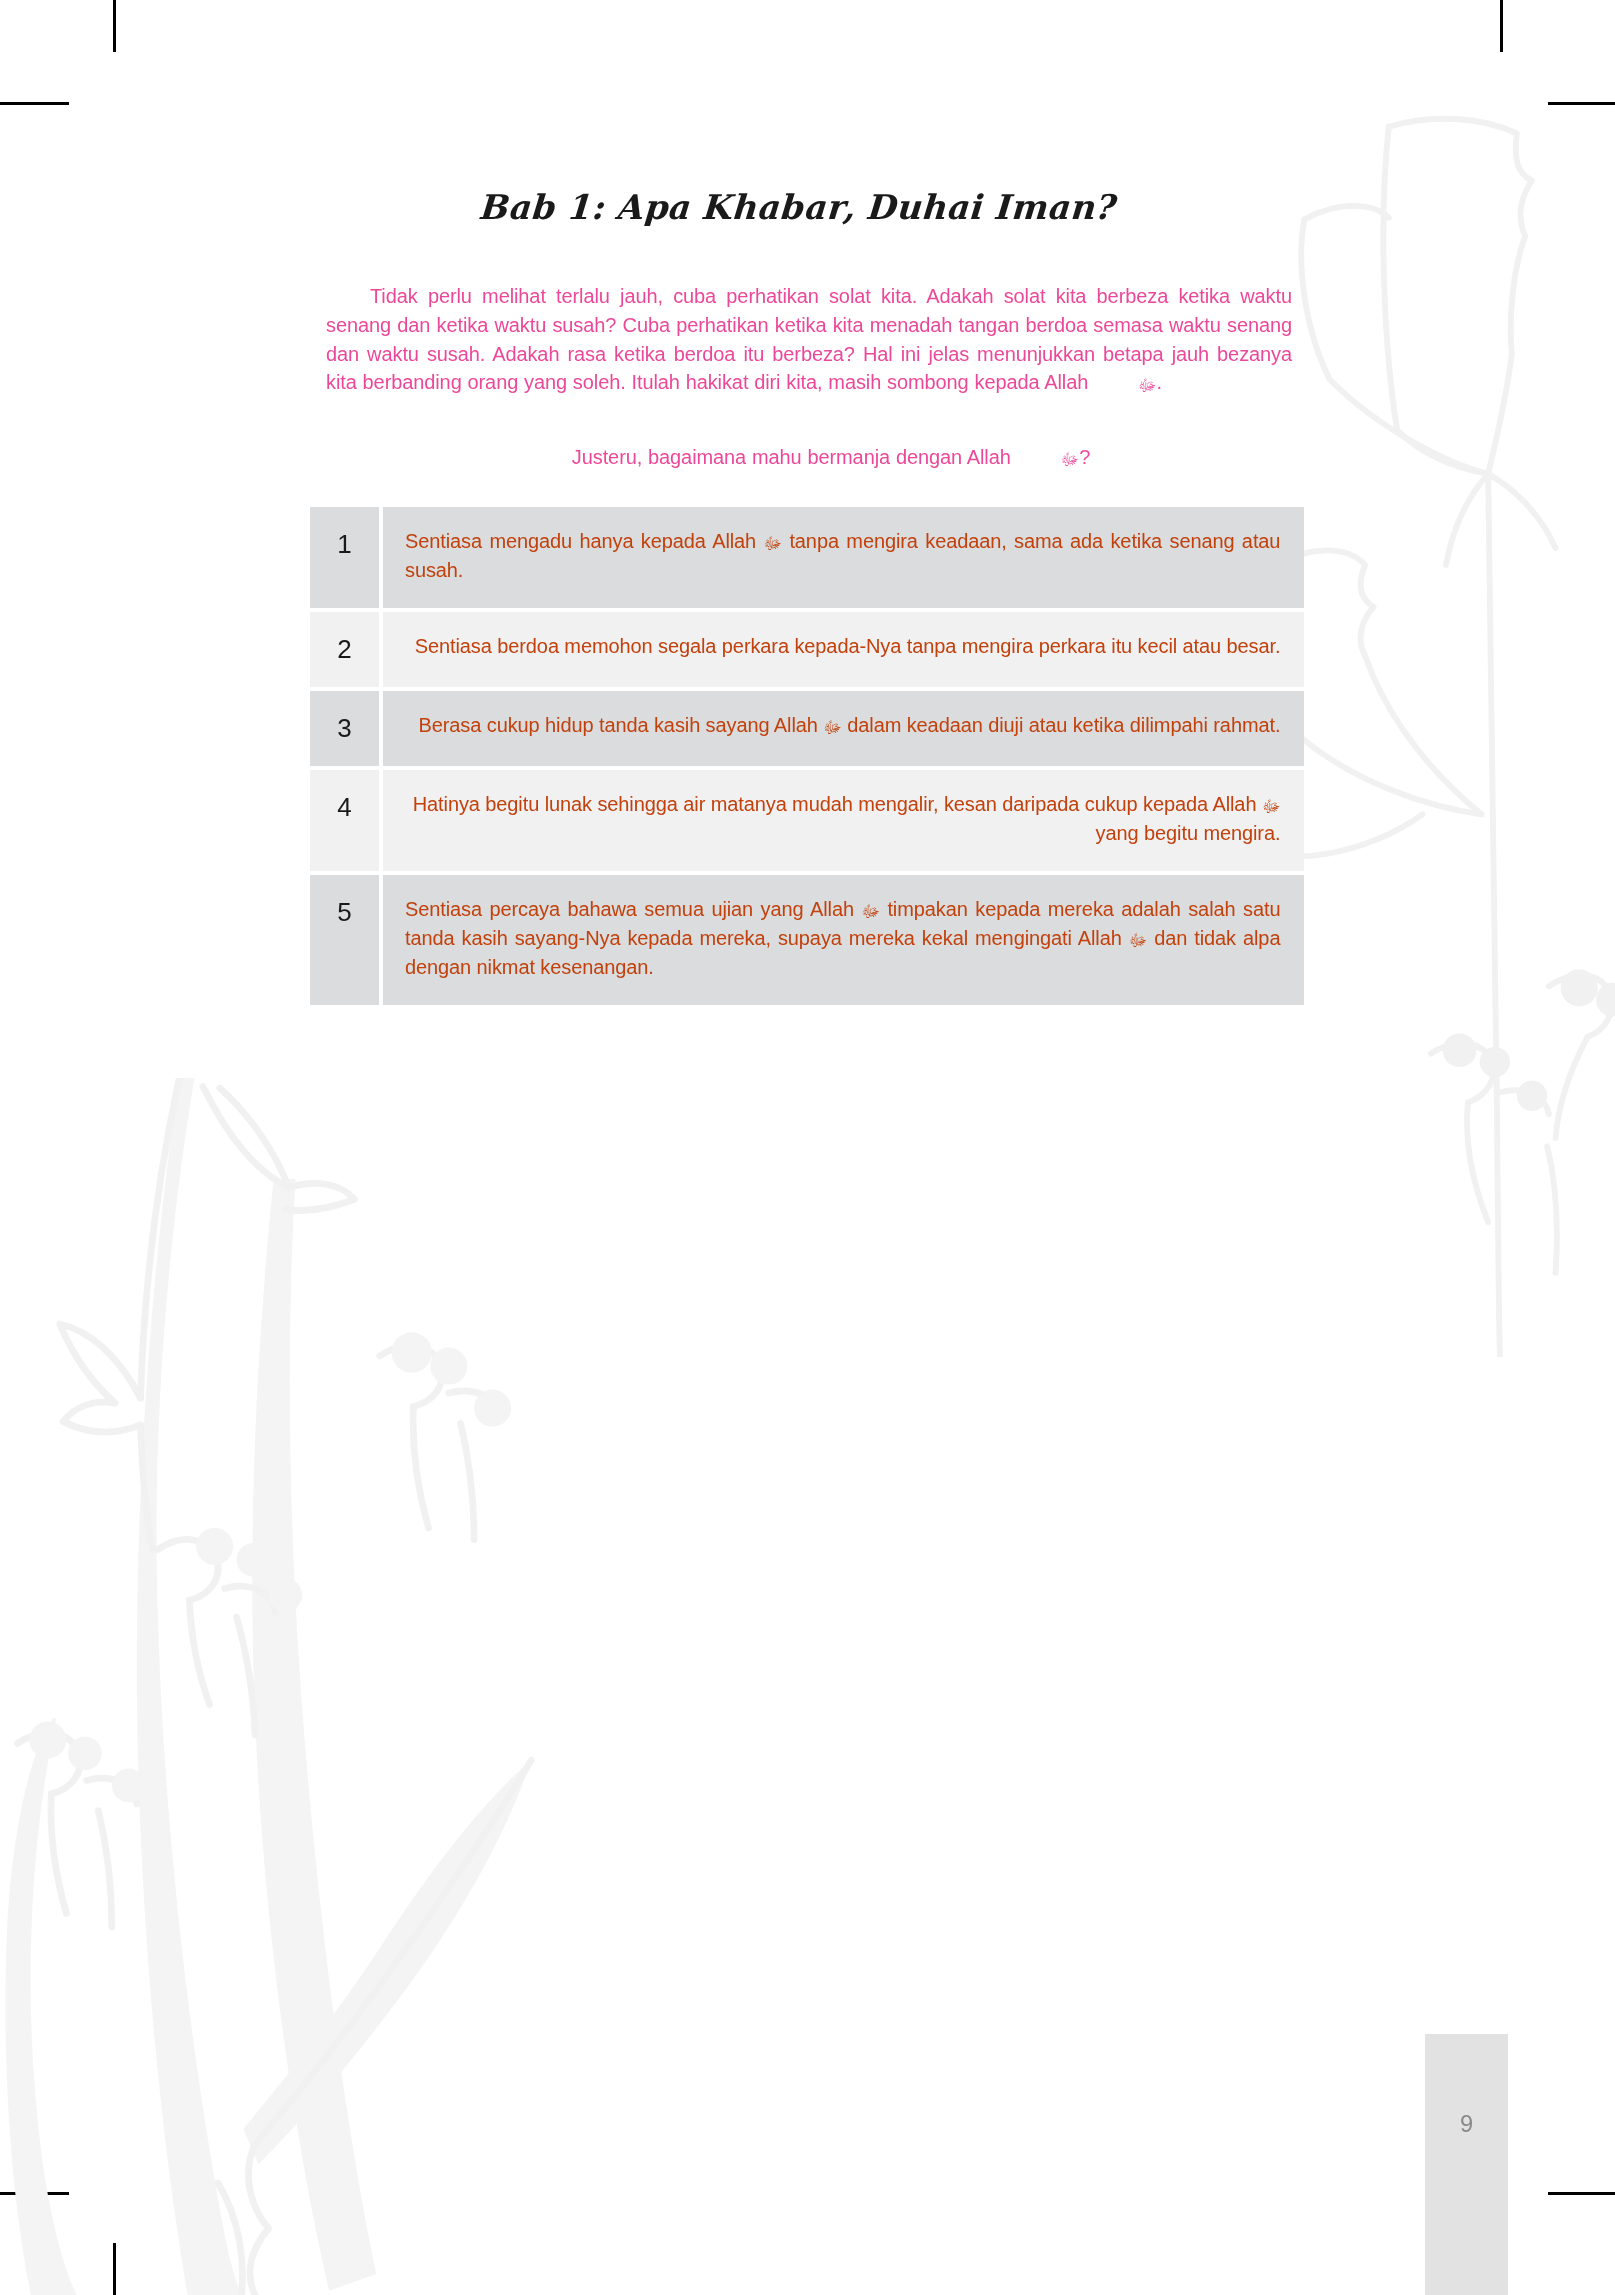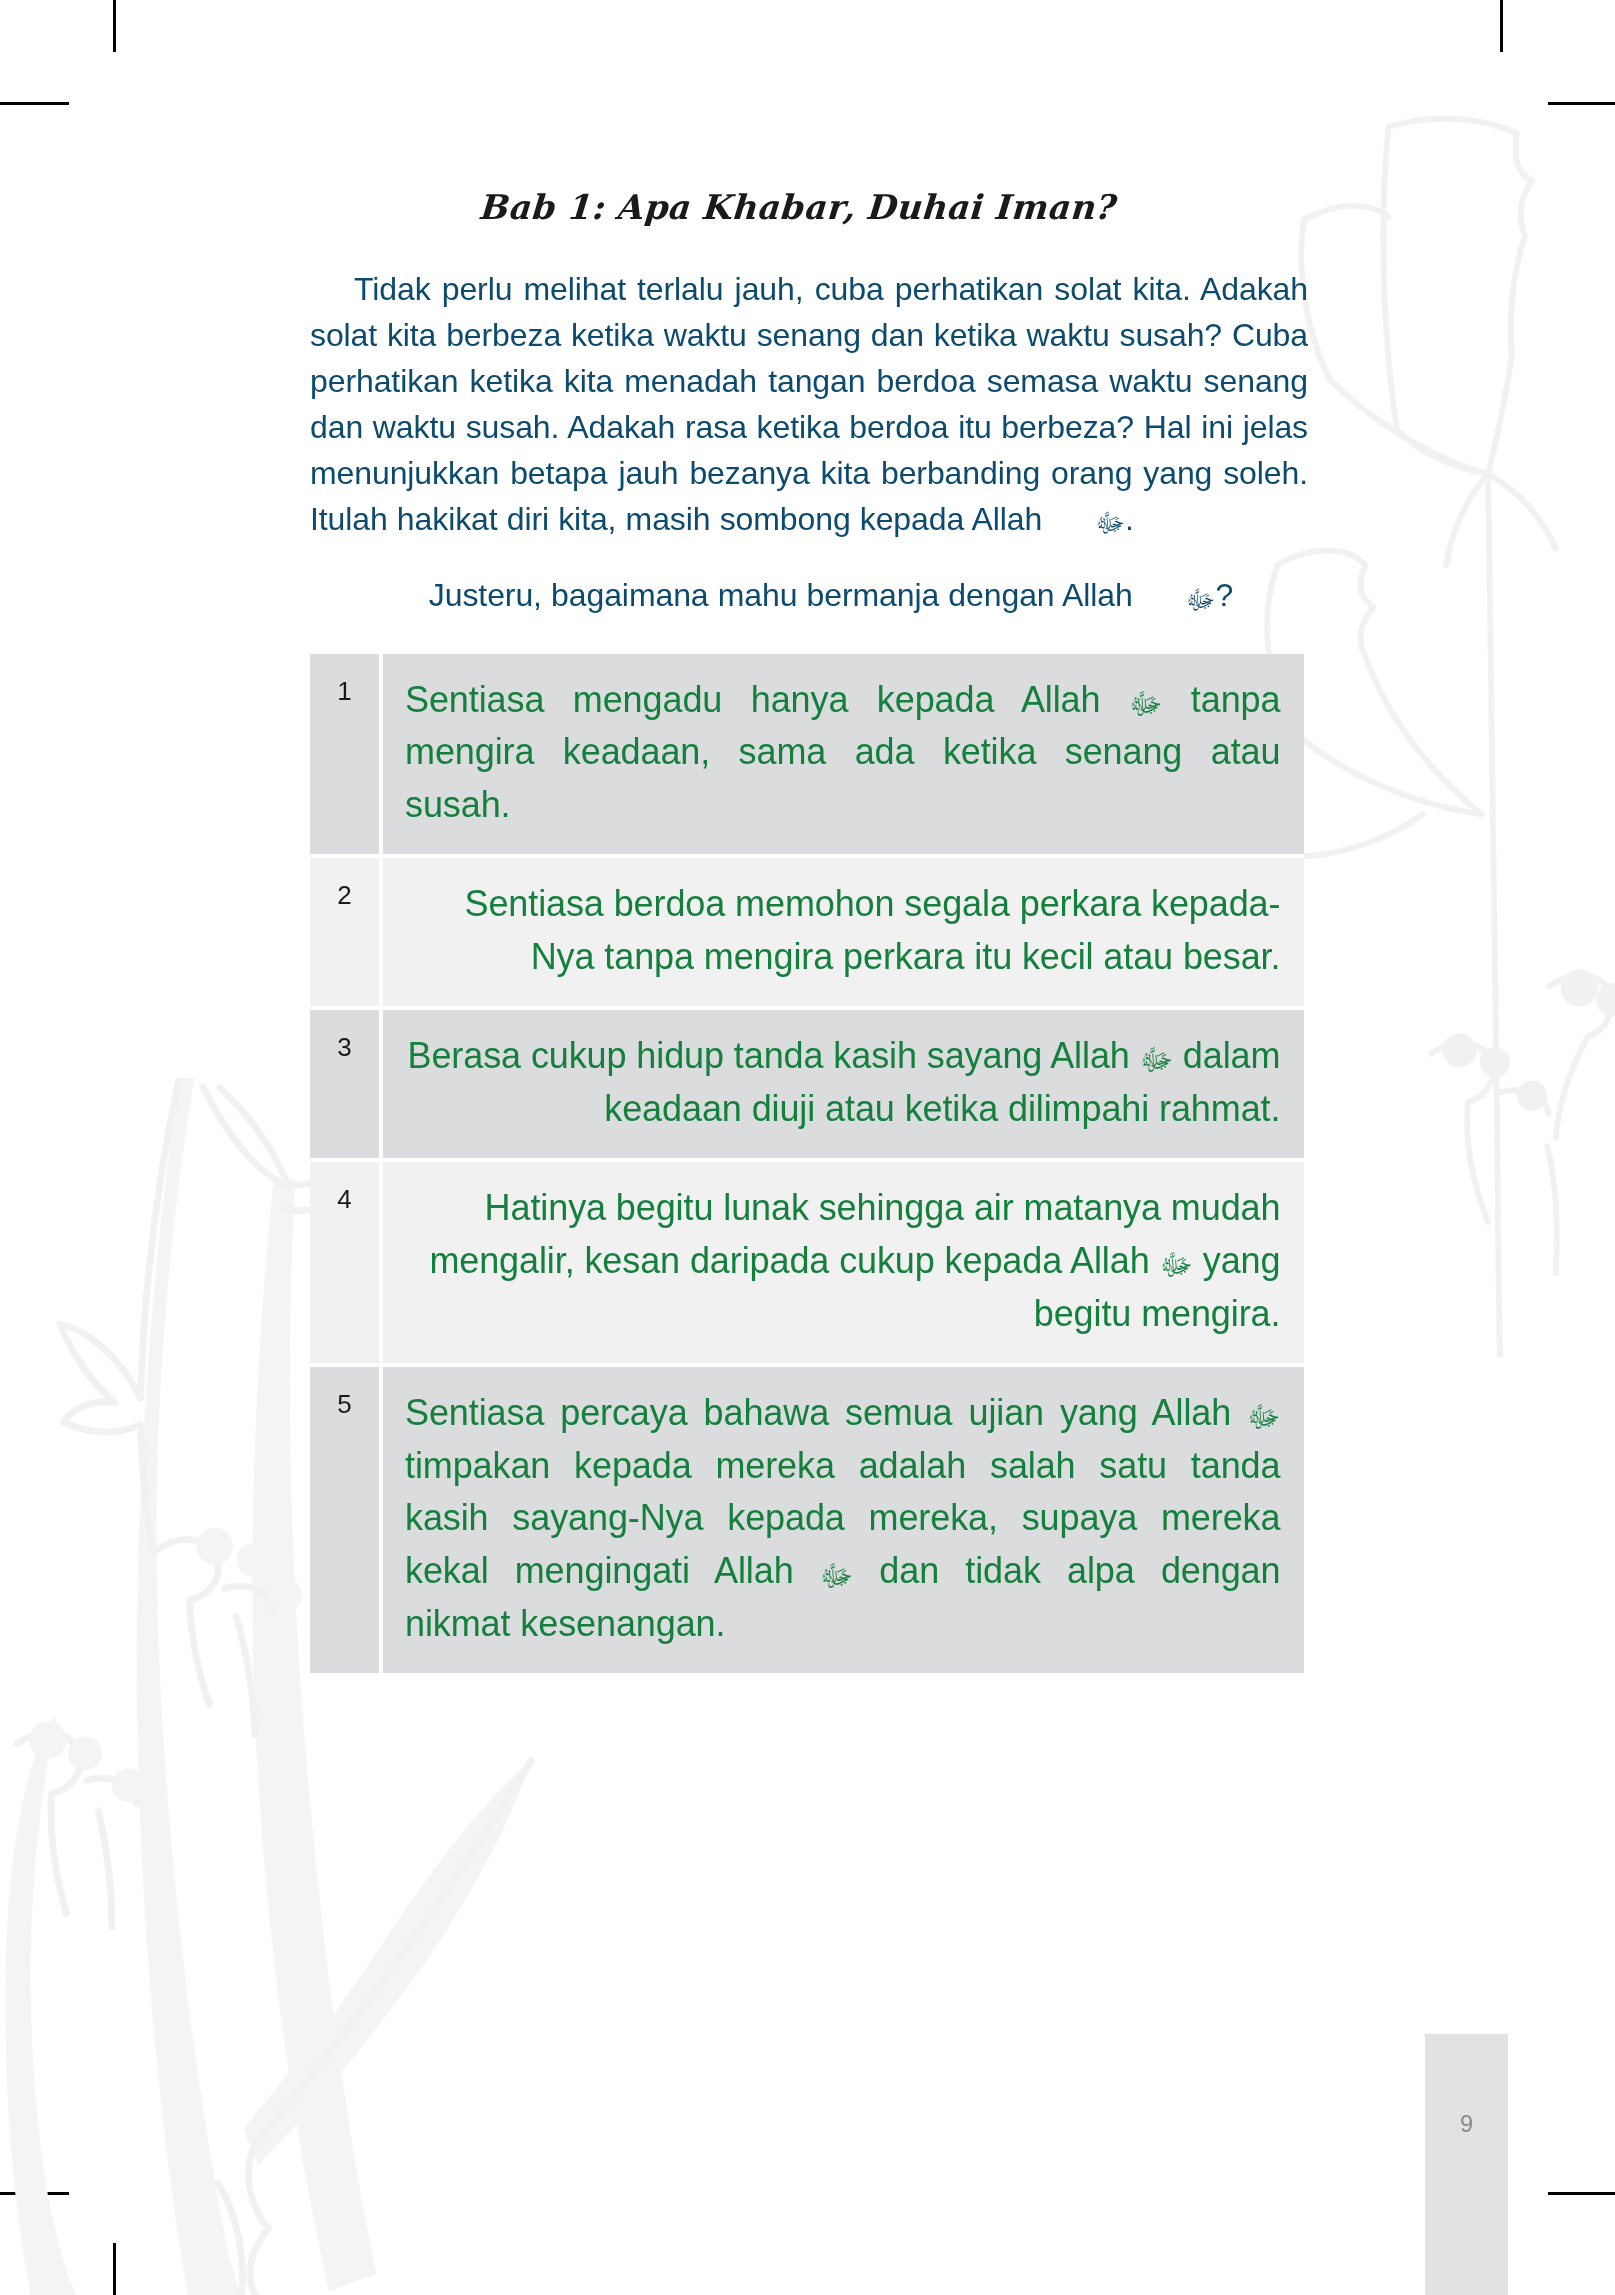--- a/index.html
+++ b/index.html
@@ -56,25 +56,25 @@
     font-family: "DejaVu Serif", serif;
     font-style: italic;
     font-weight: 700;
     font-size: 34px;
     letter-spacing: 0.4px;
     color: #1a1a1a;
     transform: skewX(-6deg);
   }
 
   .body-par {
-    margin: 0;
+    margin: 16px;
     padding-top: 39px;
-    font-size: 32px;
+    font-size: 20px;
     line-height: 1.44;
-    color: #0c4a6e;
+    color: #ec4899;
     text-align: justify;
     text-justify: inter-word;
     letter-spacing: -0.1px;
     word-spacing: 0.4px;
   }
   .body-par.first { text-indent: 44px; }
   .body-par.second {
     padding-top: 30px;
     text-indent: 44px;
     text-align: center;
@@ -111,23 +111,23 @@
     width: 69px;
     text-align: center;
     padding: 22px 0 22px 0;
     font-size: 26px;
     color: #1a1a1a;
     border-right: 4.2px solid #ffffff;
   }
 
   .txt {
     padding: 20px 23.6px 22px 22px;
-    font-size: 36px;
+    font-size: 20px;
     line-height: 1.47;
-    color: #15803d;
+    color: #c2410c;
     text-align: justify;
     text-justify: inter-word;
     letter-spacing: -0.1px;
     margin-top: 22px;
   }
   .txt.no-justify { text-align: right; }
 
   
   .page-number-box {
     position: absolute;

